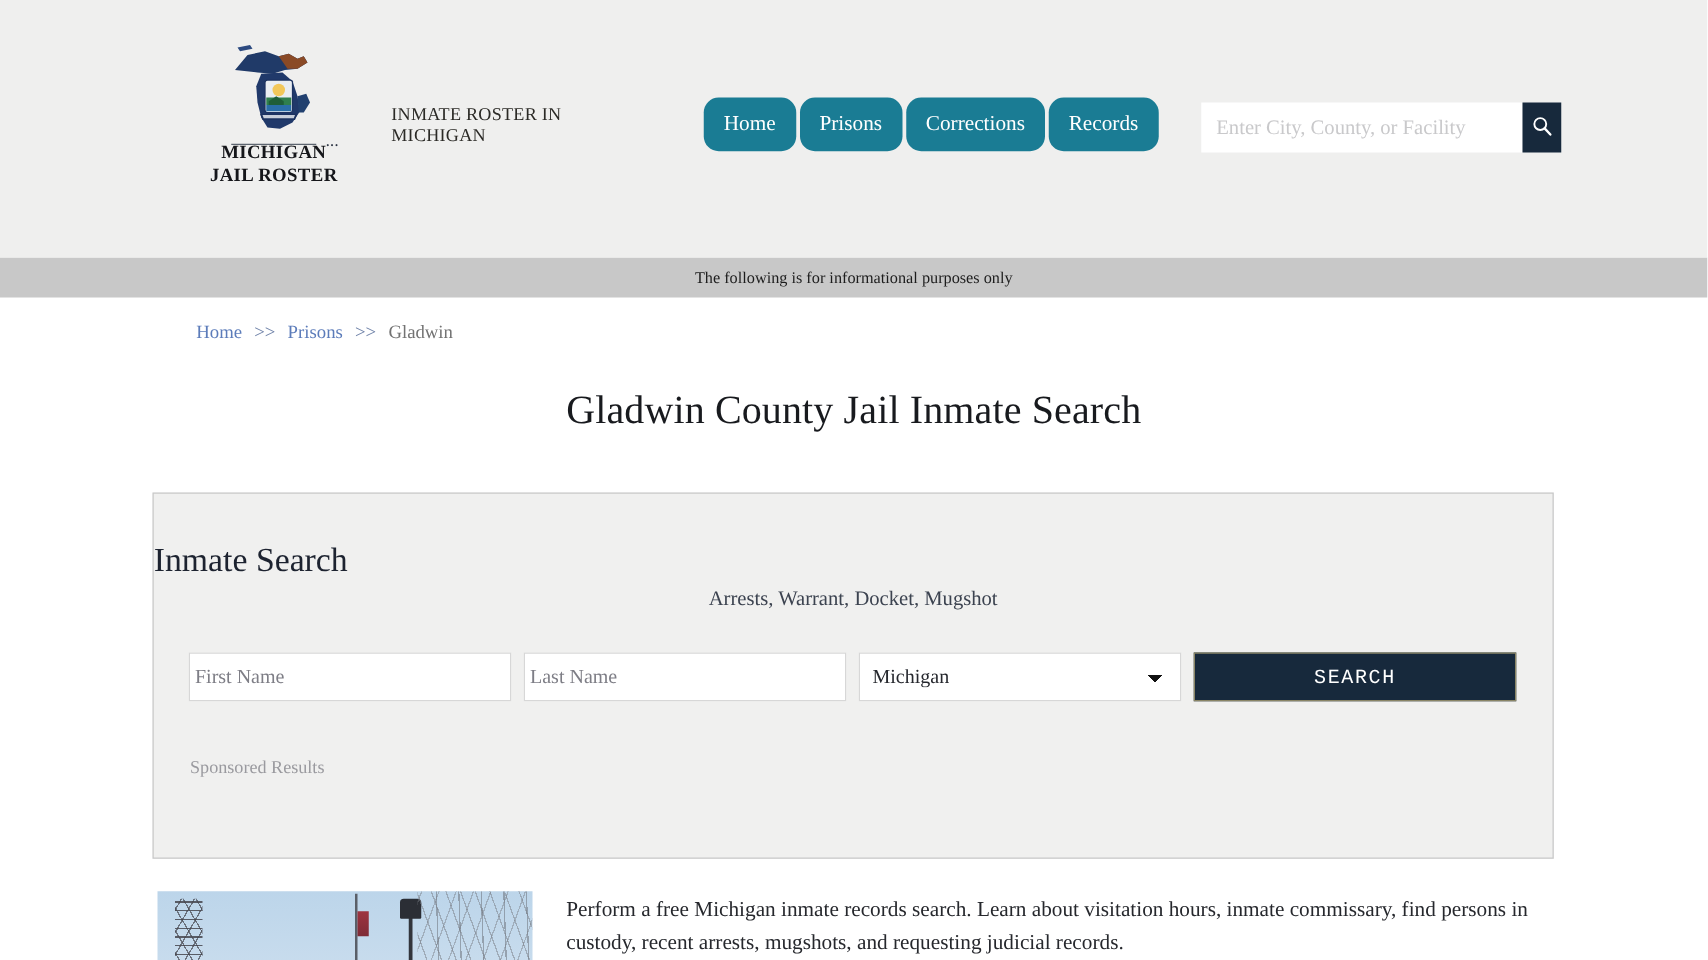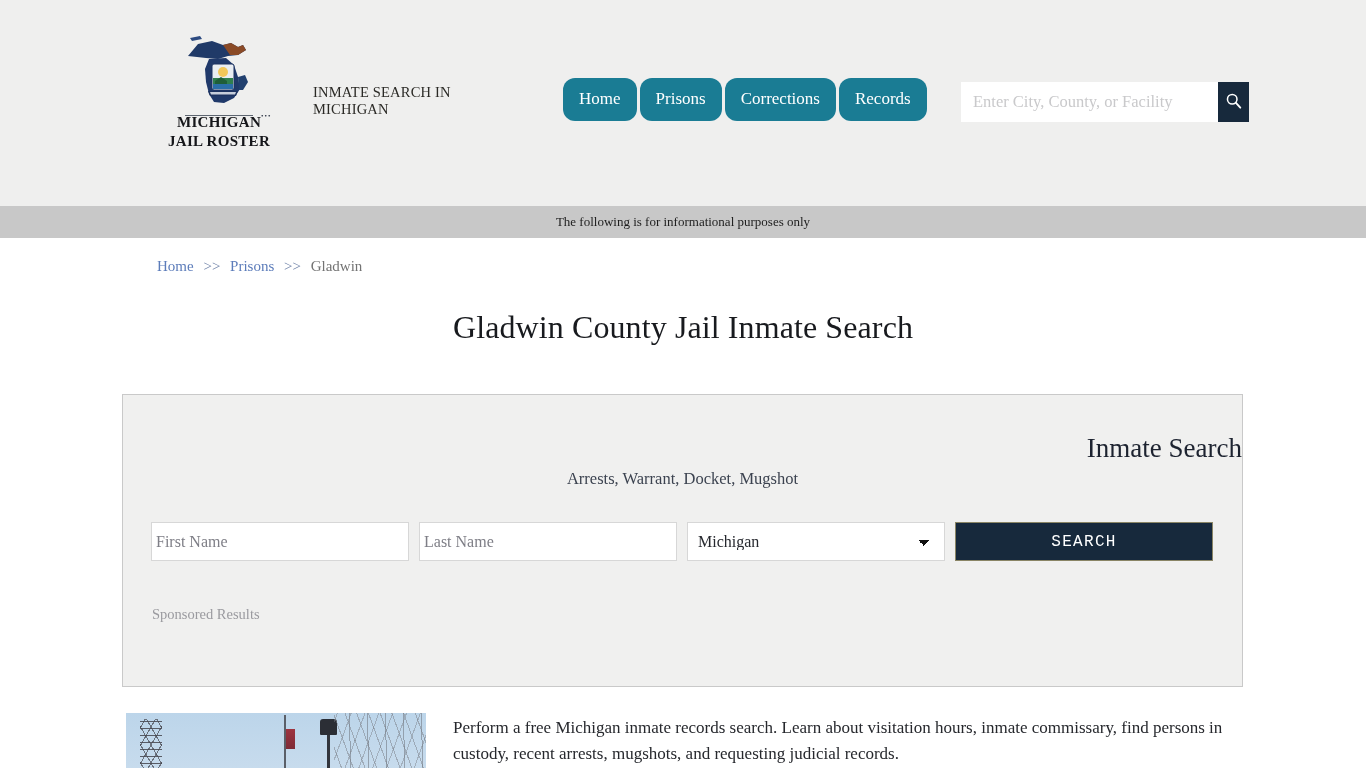--- a/index.html
+++ b/index.html
@@ -177,21 +177,21 @@
     position: absolute;
     left: 122px;
     top: 394px;
     width: 1121px;
     height: 293px;
     background: #f0f0ef;
     border: 1px solid #c9c9c9;
   }
   .panel-title {
     margin: 38px 0 0 0;
-    text-align: right;
+    text-align: left;
     font-family: "Liberation Serif", "DejaVu Serif", serif;
     font-size: 27px;
     font-weight: normal;
     color: #1d2330;
   }
   .panel-subtitle {
     margin: 5px 0 0 0;
     text-align: center;
     font-family: "Liberation Serif", "DejaVu Serif", serif;
     font-size: 16.5px;
@@ -357,21 +357,21 @@
           <path d="M28 58 L54 58 L53 60.5 L29 60.5 Z" fill="#c7cedb"></path>
         </svg>
       </span>
       <span class="brand-rule">
         <span class="brand-dots">•••</span>
       </span>
       <div class="brand-name">MICHIGAN</div>
       <div class="brand-name">JAIL ROSTER</div>
     </div>
 
-    <div class="tagline">INMATE SEARCH IN MICHIGAN</div>
+    <div class="tagline">INMATE ROSTER IN MICHIGAN</div>
 
     <nav class="main-nav">
       <div class="nav-tab">Home</div>
       <div class="nav-tab">Prisons</div>
       <div class="nav-tab">Corrections</div>
       <div class="nav-tab">Records</div>
     </nav>
 
     <div class="header-search">
       <input class="header-search-input" type="text" placeholder="Enter City, County, or Facility" value="" style="">

